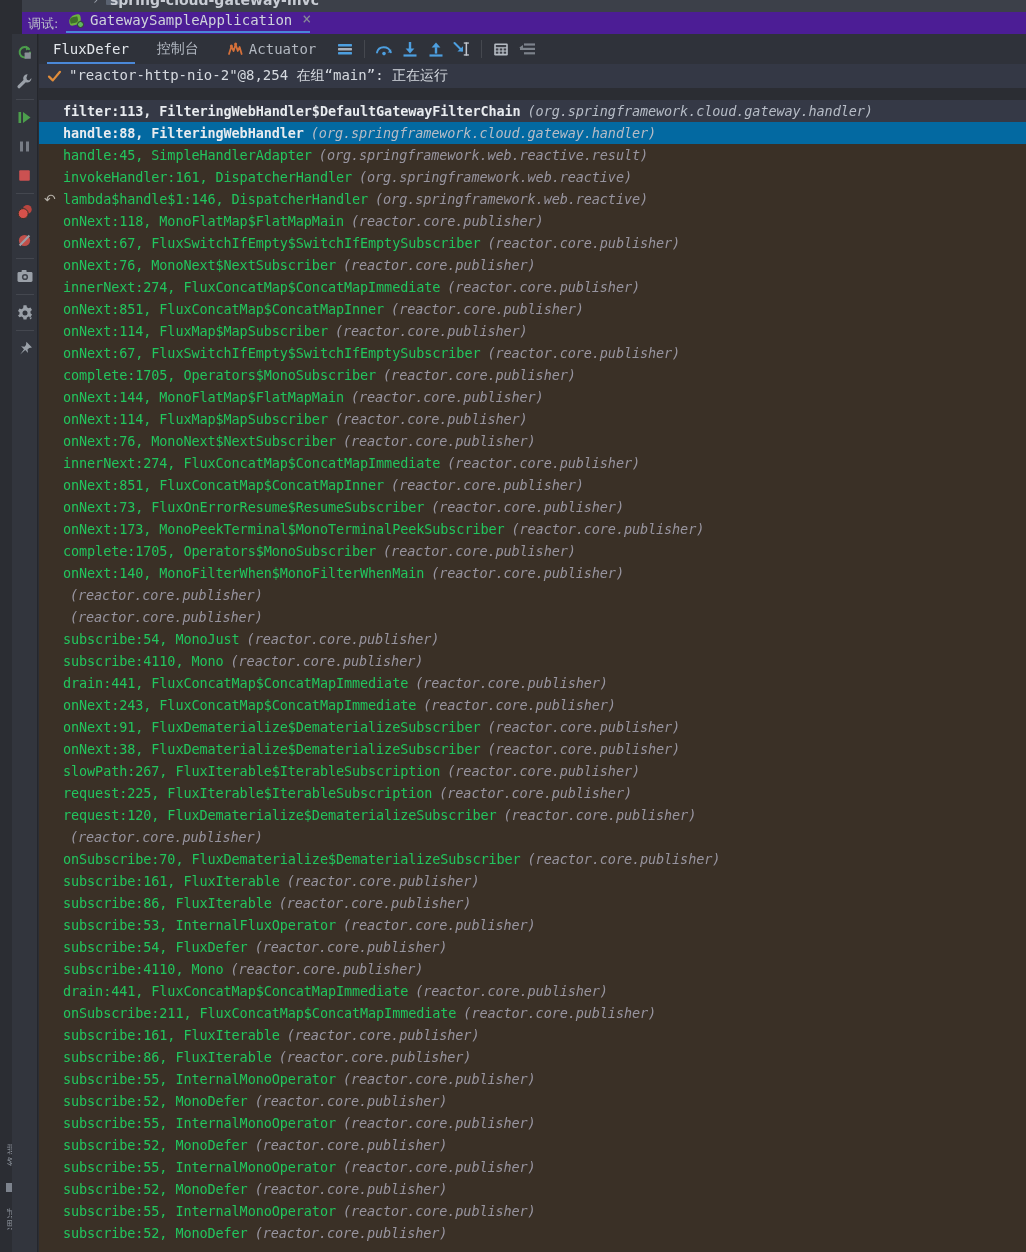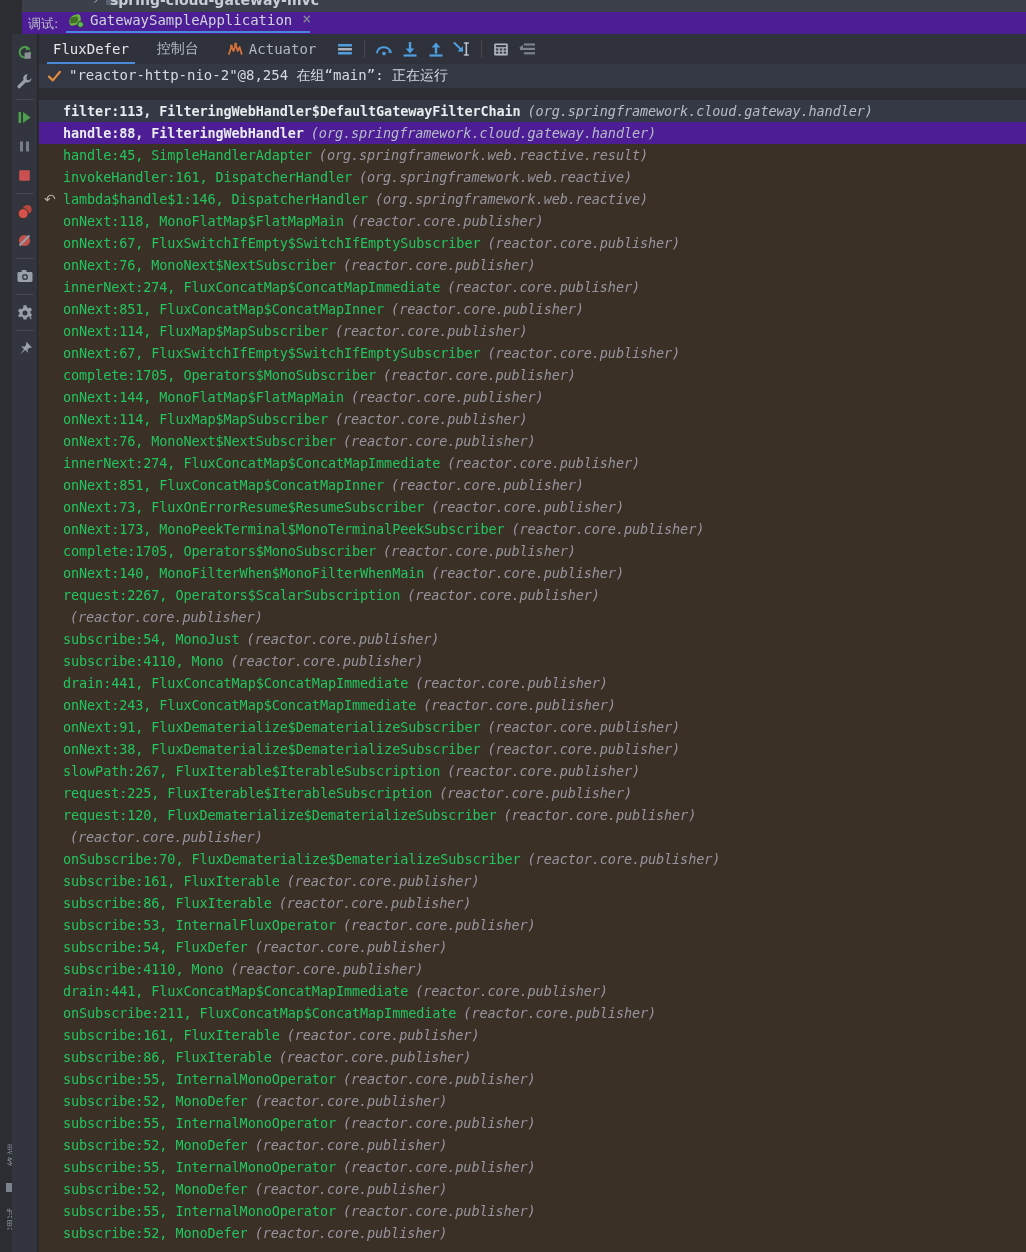--- a/index.html
+++ b/index.html
@@ -170,21 +170,21 @@
     letter-spacing: -0.1px;
   }
   .frame .pkg {
     font-style: italic; margin-left: 7px;
     font-family: "DejaVu Sans Mono", "Liberation Mono", monospace;
     letter-spacing: -0.1px;
   }
   .frame.sel-light { background: #353946; }
   .frame.sel-light .fn { color: #e8ebef; font-weight: bold; }
   .frame.sel-light .pkg { color: #b6bcc6; }
-  .frame.sel-dark { background: #4c1d95; }
+  .frame.sel-dark { background: #0369a1; }
   .frame.sel-dark .fn { color: #e8ebef; font-weight: bold; }
   .frame.sel-dark .pkg { color: #b6bcc6; }
   .frame.lib .fn { color: #22c55e; }
   .frame.lib .pkg { color: #97949f; }
   .frame .ret-ico {
     position: absolute; left: 5px; top: 3px;
     font-size: 14px; color: #b3aea6; line-height: 16px;
     font-family: "DejaVu Sans", "Liberation Sans", sans-serif;
   }
 </style>
@@ -489,21 +489,20 @@
       </div>
       <div class="frame lib">
         <span class="fn">complete:1705, Operators$MonoSubscriber</span>
         <span class="pkg">(reactor.core.publisher)</span>
       </div>
       <div class="frame lib">
         <span class="fn">onNext:140, MonoFilterWhen$MonoFilterWhenMain</span>
         <span class="pkg">(reactor.core.publisher)</span>
       </div>
       <div class="frame lib">
-        <span class="fn">request:2267, Operators$ScalarSubscription</span>
         <span class="pkg">(reactor.core.publisher)</span>
       </div>
       <div class="frame lib">
         <span class="pkg">(reactor.core.publisher)</span>
       </div>
       <div class="frame lib">
         <span class="fn">subscribe:54, MonoJust</span>
         <span class="pkg">(reactor.core.publisher)</span>
       </div>
       <div class="frame lib">

